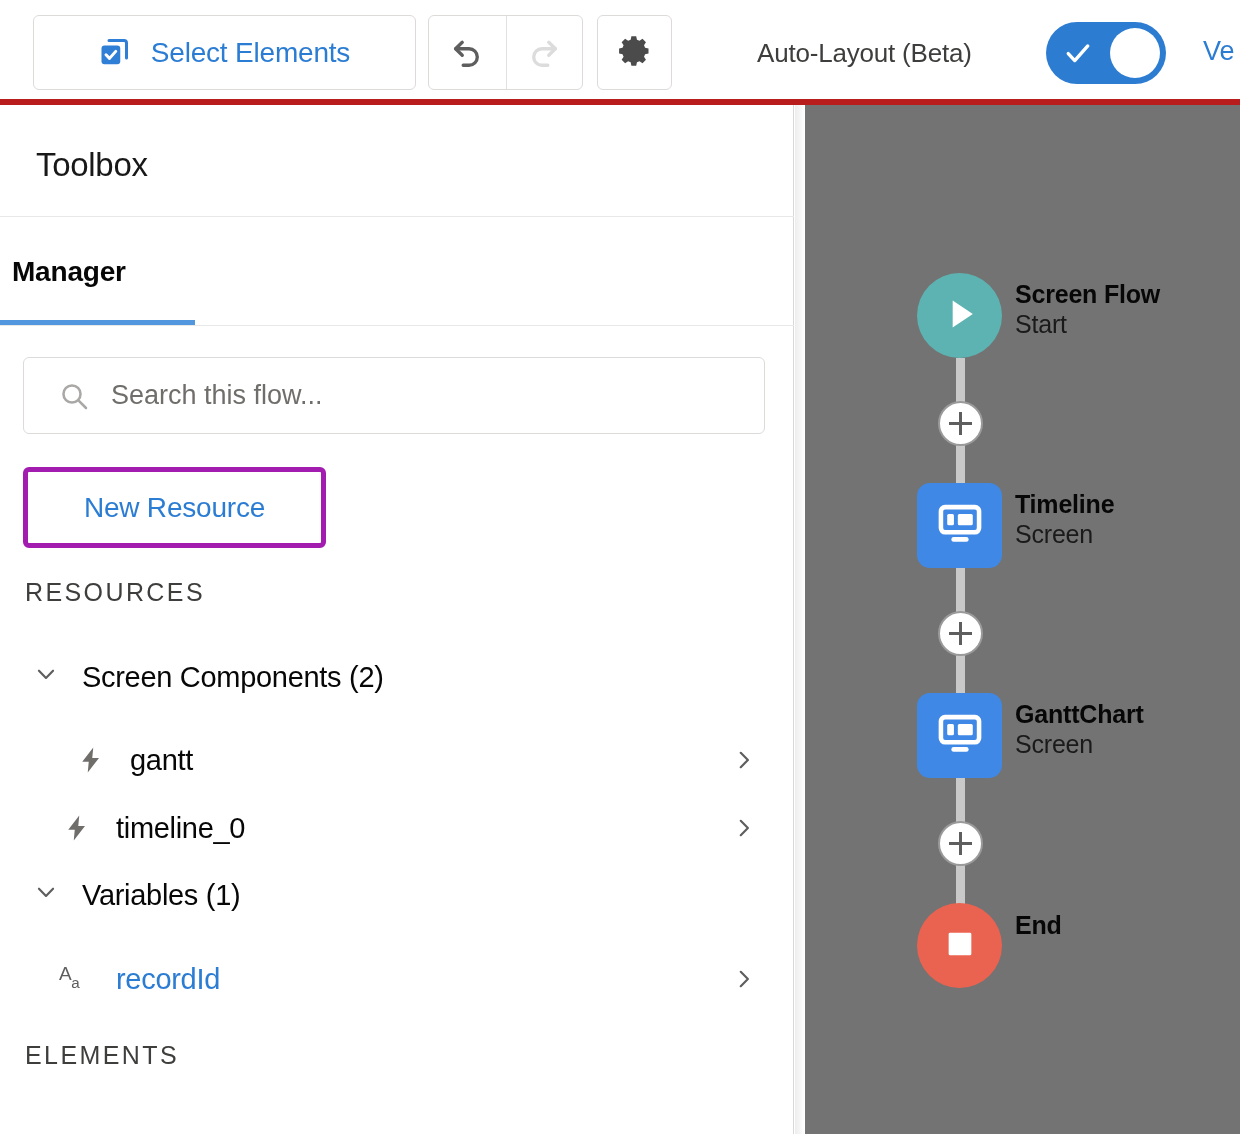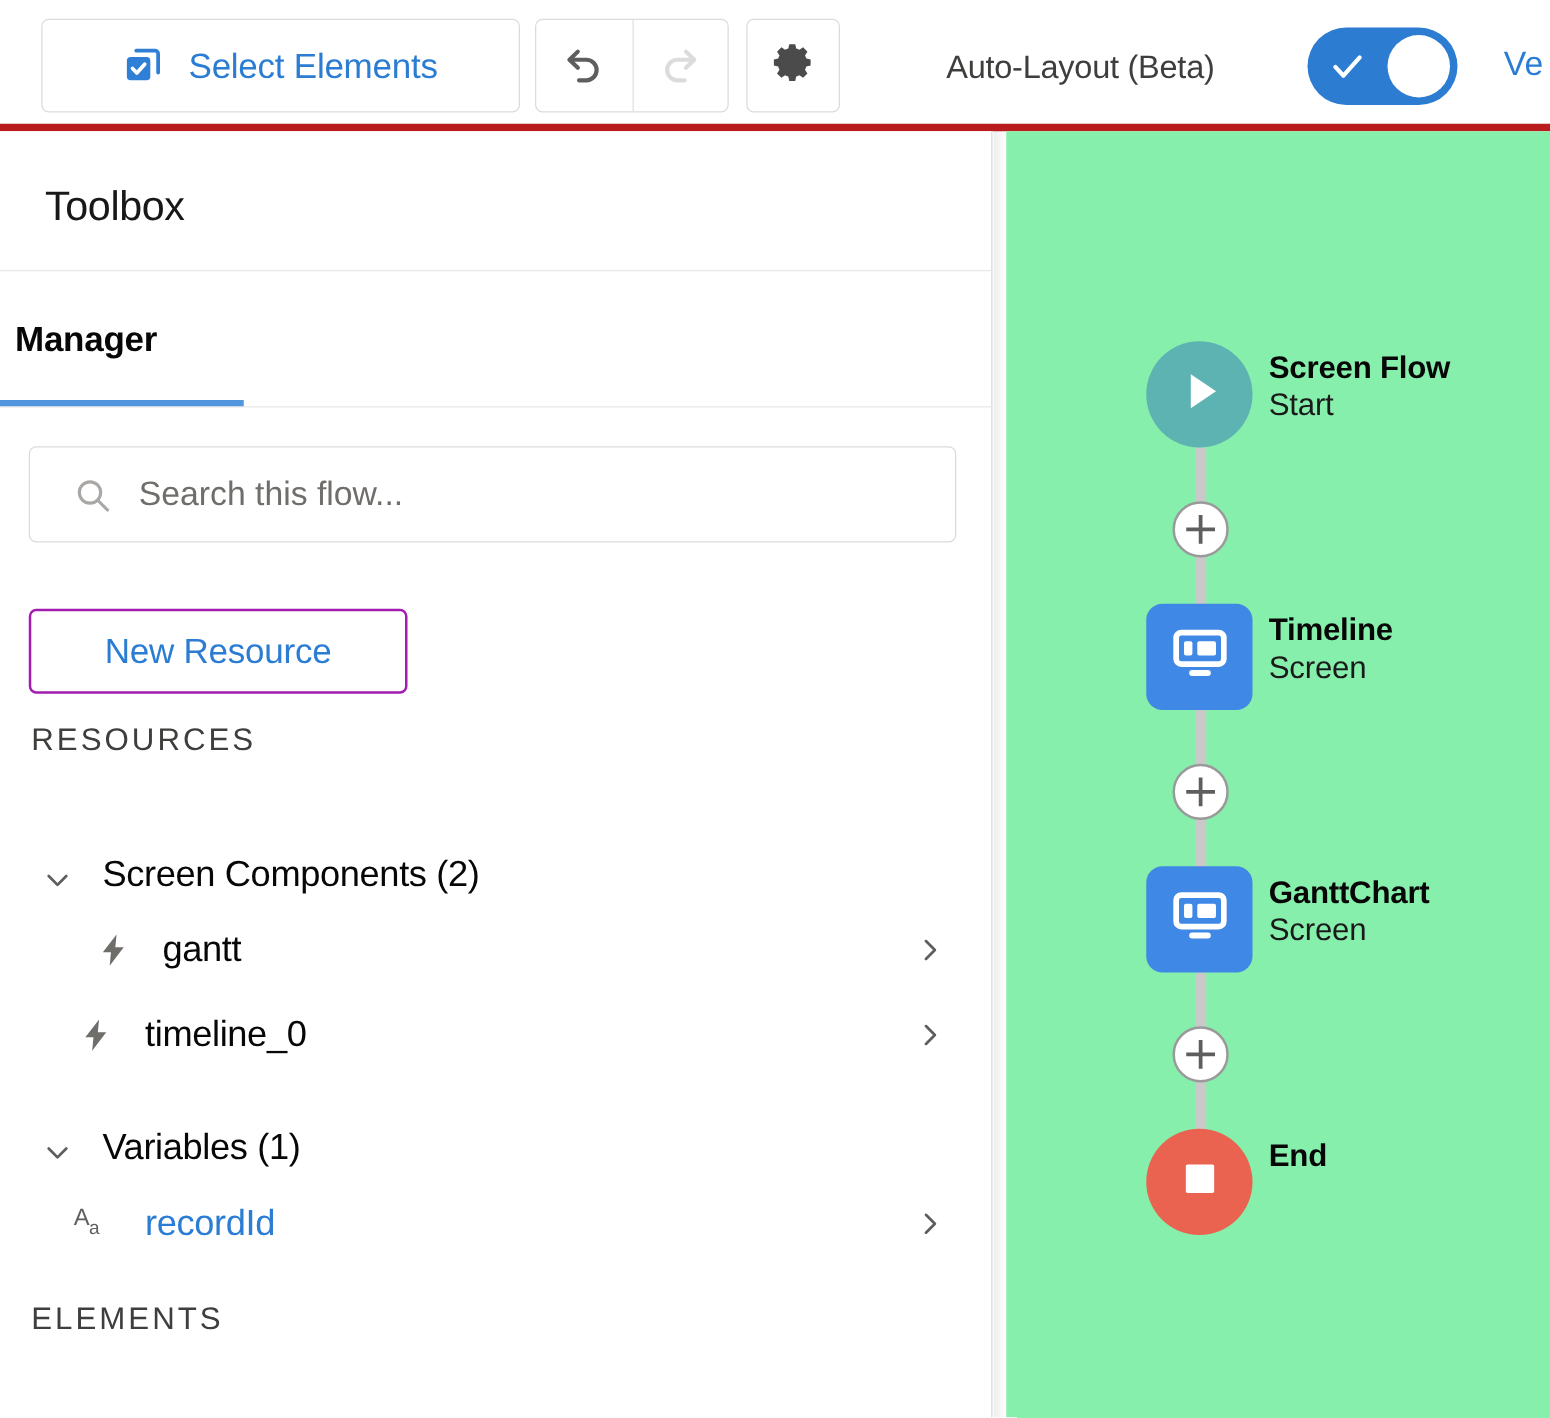--- a/index.html
+++ b/index.html
@@ -196,27 +196,26 @@
     margin-left: 21px;
     font-family: "Liberation Sans", sans-serif;
     font-size: 27px;
     color: #3e3e3c;
   }
   .search-input::placeholder { color: #706e6b; opacity: 1; }
 
   .new-resource-btn {
     position: absolute;
     left: 23px; top: 362px;
-    width: 303px; height: 68px;
-    border: 2px solid #a21caf;
+    width: 303px; height: 81px;
+    border: 5px solid #a21caf;
     border-radius: 6px;
     background: #ffffff;
     display: flex; align-items: center; justify-content: center;
     cursor: pointer;
-    margin-top: 20px;
   }
   .new-resource-btn span {
     color: #2b7cd3;
     font-size: 28px;
     letter-spacing: -0.2px;
   }
 
   .section-head {
     position: absolute;
     left: 25px;
@@ -224,21 +223,21 @@
     color: #3e3e3c;
     letter-spacing: 2.4px;
   }
   .section-resources { top: 473px; }
   .section-elements  { top: 936px; }
 
   .group-row {
     position: absolute;
     left: 0;
     width: 639px; height: 56px;
-    display: flex; align-items: flex-end;
+    display: flex; align-items: flex-start;
     cursor: pointer;
   }
   .group-row .chev-down { margin-left: 33px; display: flex; }
   .group-row .group-label {
     margin-left: 23px;
     font-size: 29px;
     color: #080707;
     letter-spacing: -0.3px;
   }
   .group-screen-components { top: 556px; }
@@ -272,21 +271,21 @@
   
   .row-gantt     { top: 627px; padding-left: 14px; }
   .row-timeline0 { top: 695px; }
   .row-recordid  { top: 846px; }
 
   
   .canvas {
     position: absolute;
     left: 805px; top: 105px;
     width: 435px; height: 1029px;
-    background: #86efac;
+    background: #737373;
     overflow: hidden;
   }
 
   .connector {
     position: absolute;
     left: 151px;
     width: 9px;
     background: #c9c9c9;
   }
 

